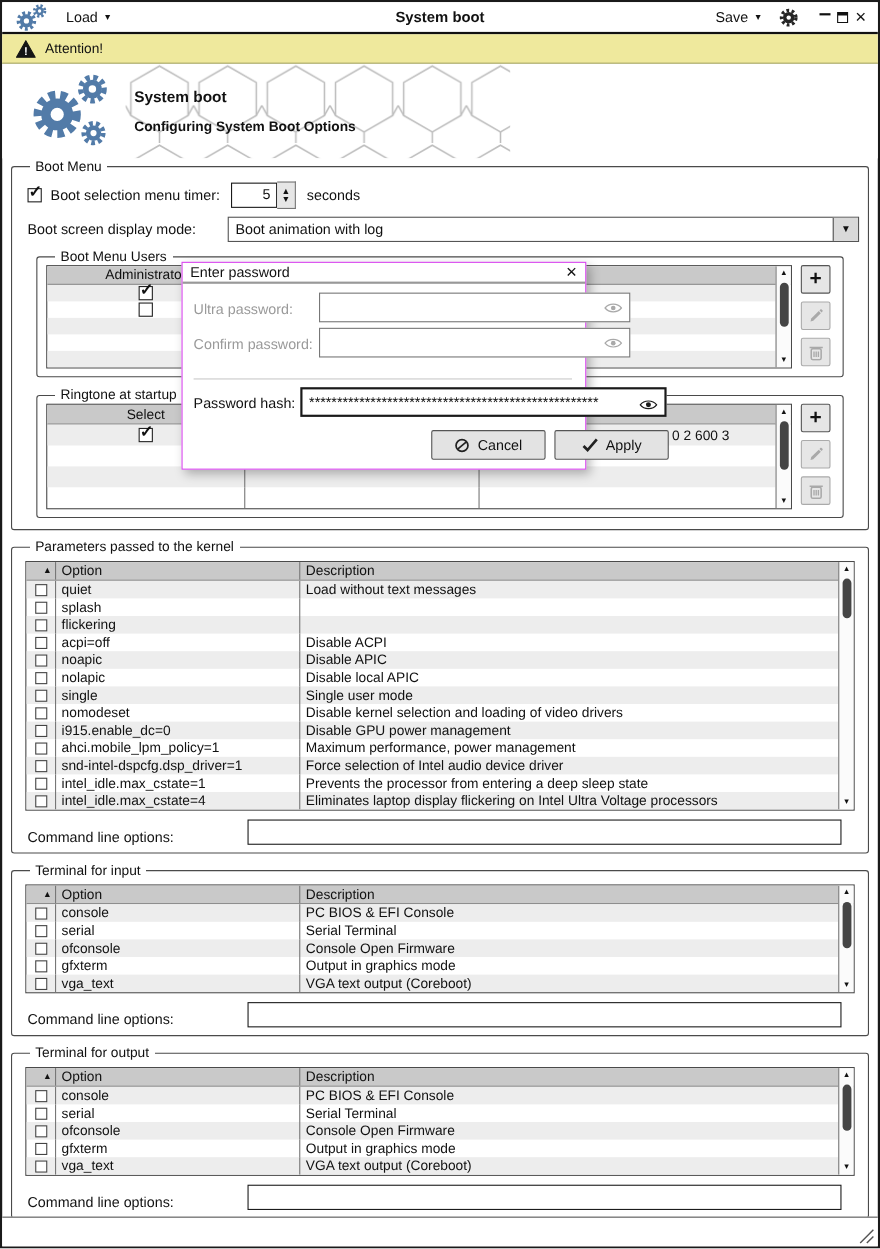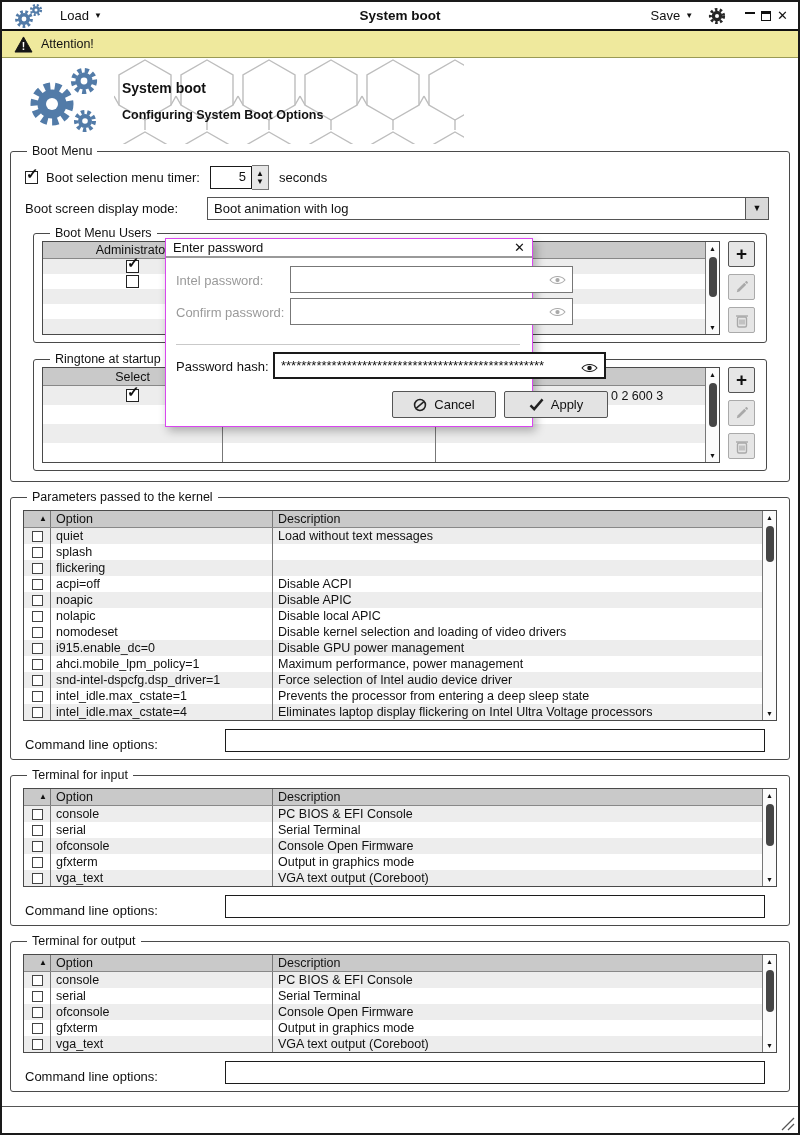--- a/index.html
+++ b/index.html
@@ -28,21 +28,21 @@
   .applogo { position:absolute; left:20px; top:6px; }
   .apphdr-title { position:absolute; left:120px; top:22px; font-weight:bold; font-size:14px; }
   .apphdr-sub { position:absolute; left:120px; top:50px; font-weight:bold; font-size:12.5px; }
 
   
   fieldset { border:1px solid #4a4a4a; border-radius:3px; margin:0 8px 8px 8px; padding:2px 8px 7px 8px; background:#fff; }
   legend { font-size:12.5px; padding:0 5px; margin-left:8px; }
   fieldset.grp { margin:6px 14px 0 14px; padding:1px 8px 7px 8px; }
   fieldset.grp + fieldset.grp { margin-top:9px; }
 
-  .frow { display:flex; align-items:center; margin:4px 12px 0 6px; }
+  .frow { display:flex; align-items:center; margin:4px 0 0 6px; }
   .frow label { font-size:13px; }
 
   
   .ckb { position:relative; width:13px; height:13px; border:1.5px solid #222; background:#fff; display:inline-block; flex:none; }
   .ckb.on::after { content:"✓"; position:absolute; left:0px; top:-7px; font-size:15px; font-weight:bold; color:#111; }
 
   
   .spinval { width:42px; height:23px; border:1.5px solid #1a1a1a; text-align:right; padding:0 5px; line-height:20px; margin-left:10px; background:#fff; }
   .spinbtn { width:17px; height:25px; border:1px solid #777; border-left:none; background:#e6e6e6; display:flex; flex-direction:column; align-items:center; justify-content:center; gap:1px; }
   .spinbtn i { font-style:normal; font-size:8px; line-height:7px; color:#111; }
@@ -398,20 +398,27 @@
             <div class="pc2">noapic</div>
             <div class="pc3">Disable APIC</div>
           </div>
           <div class="prow even">
             <div class="pc1">
               <span class="cbx"></span>
             </div>
             <div class="pc2">nolapic</div>
             <div class="pc3">Disable local APIC</div>
           </div>
+          <div class="prow odd">
+            <div class="pc1">
+              <span class="cbx"></span>
+            </div>
+            <div class="pc2">single</div>
+            <div class="pc3">Single user mode</div>
+          </div>
           <div class="prow even">
             <div class="pc1">
               <span class="cbx"></span>
             </div>
             <div class="pc2">nomodeset</div>
             <div class="pc3">Disable kernel selection and loading of video drivers</div>
           </div>
           <div class="prow odd">
             <div class="pc1">
               <span class="cbx"></span>
@@ -584,21 +591,21 @@
       <line x1="15" y1="9" x2="9" y2="15" stroke="#555" stroke-width="1.3"></line>
     </svg>
   </div>
 
   <div class="dialog">
     <div class="dlg-title">
       <span>Enter password</span>
       <span class="dlg-close">✕</span>
     </div>
 
-    <div class="dlbl grey" style="left:10px; top:34px;">Intel password:</div>
+    <div class="dlbl grey" style="left:10px; top:34px;">Ultra password:</div>
     <div class="dinput" style="left:124px; top:27px; width:283px;">
       <span></span>
       <svg class="eye" width="17" height="12" viewBox="0 0 24 16">
         <path d="M1.5 8 C6.5 1.5 17.5 1.5 22.5 8 C17.5 14.5 6.5 14.5 1.5 8 Z" fill="none" stroke="#a9a9a9" stroke-width="1.6"></path>
         <circle cx="12" cy="8" r="3" fill="#a9a9a9"></circle>
       </svg>
     </div>
 
     <div class="dlbl grey" style="left:10px; top:66px;">Confirm password:</div>
     <div class="dinput" style="left:124px; top:59px; width:283px;">

